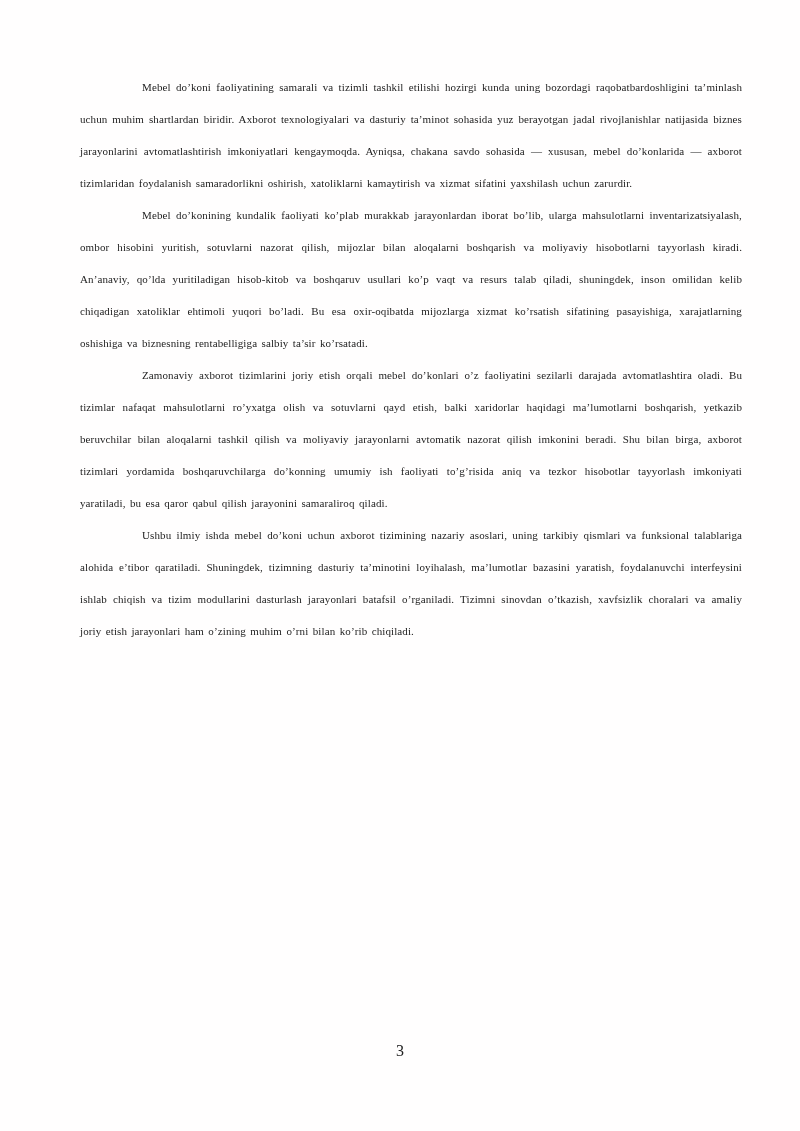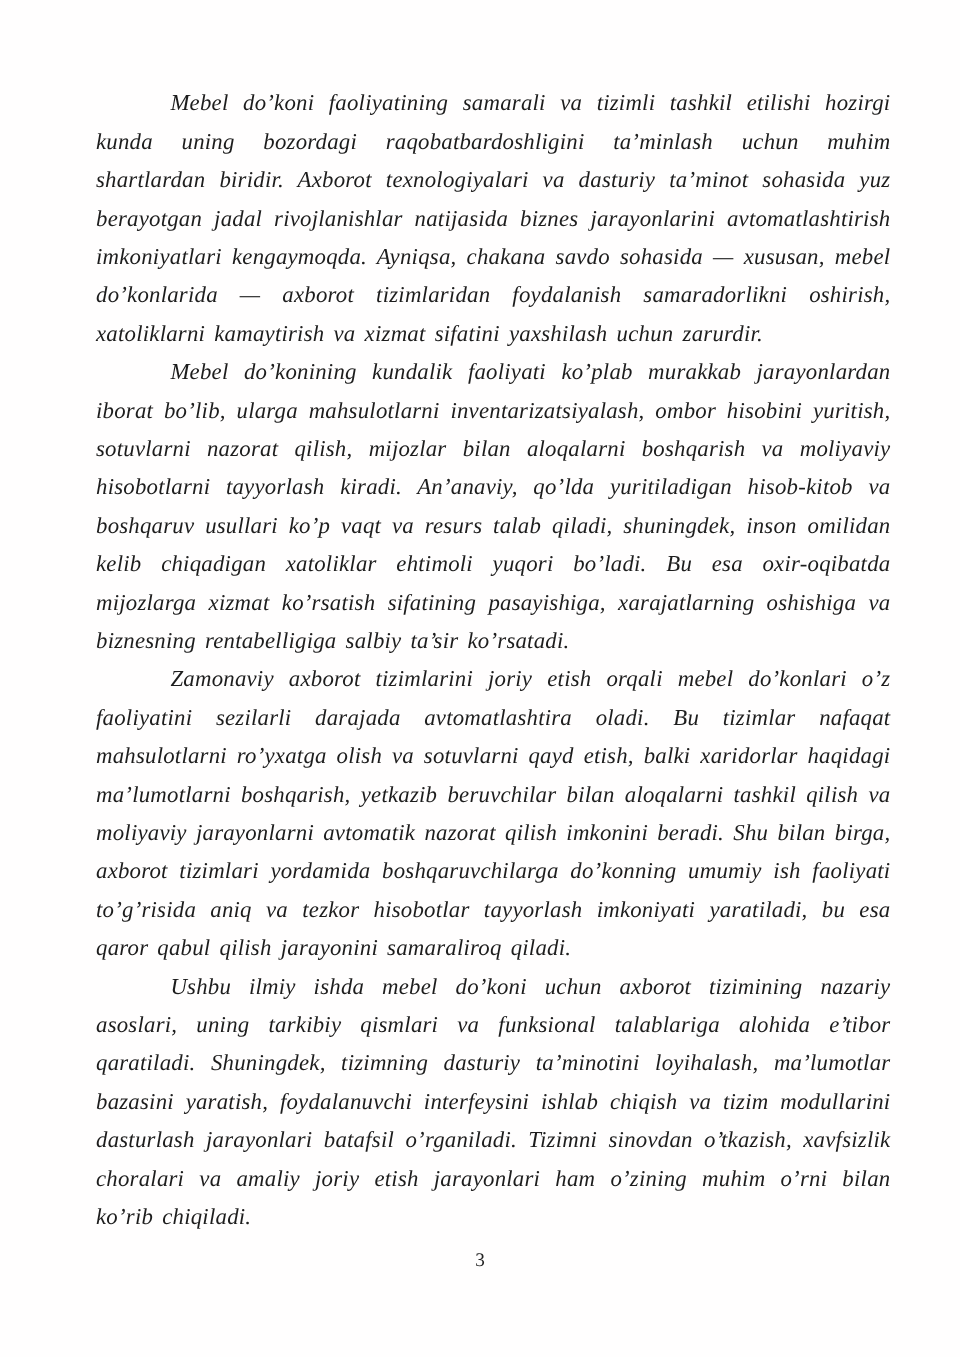--- a/index.html
+++ b/index.html
@@ -27,28 +27,27 @@
   .doc-title {
     text-align: center;
     font-weight: bold;
     font-size: 18px;
     line-height: 32px;
     letter-spacing: 0.5px;
     color: #161616;
   }
   .body-text p {
     margin: 0;
-    font-size: 19px;
+    font-size: 11px;
     line-height: 32px;
     text-align: justify;
     text-indent: 62px;
     word-spacing: 0.14em;
     letter-spacing: 0.01em;
     color: #1d1d1d;
-    font-style: italic;
   }
   .page-number {
     position: absolute;
     top: 1041px;
     left: 0;
     width: 100%;
     text-align: center;
     font-size: 16px;
     line-height: 20px;
     color: #222222;

